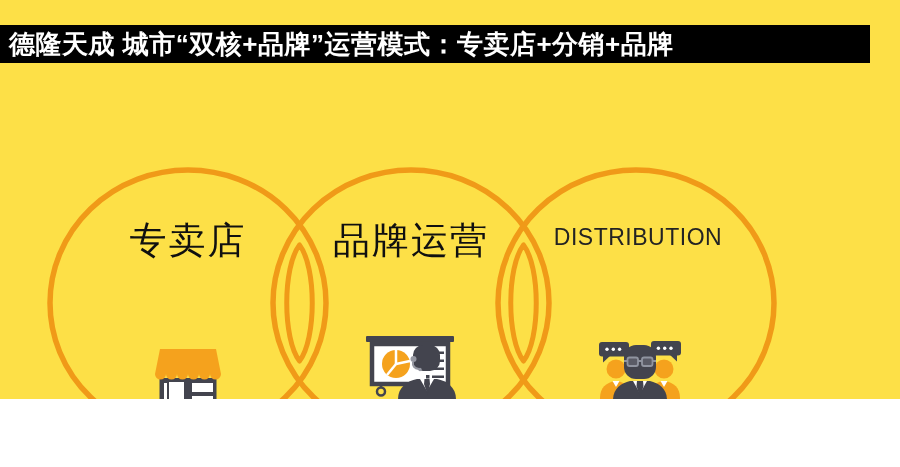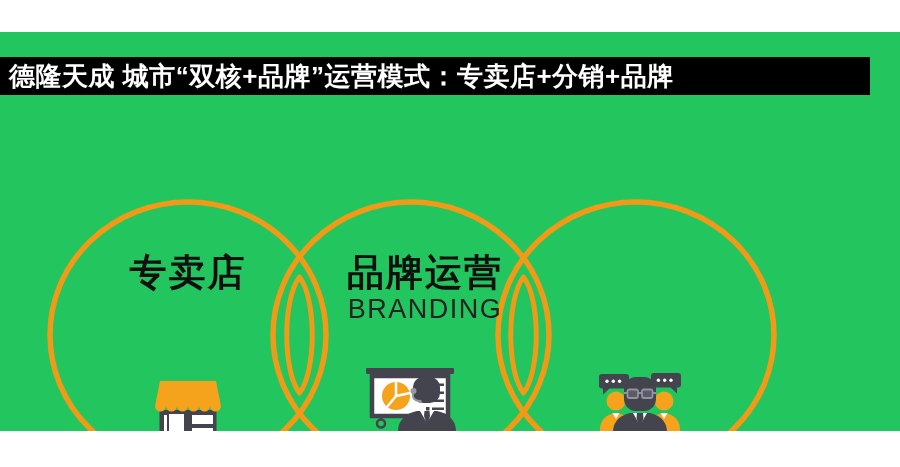--- a/index.html
+++ b/index.html
@@ -1,38 +1,37 @@
 <!DOCTYPE html>
 <html><head>
 <meta charset="utf-8">
 <style>
   html,body { margin:0; padding:0; background:#ffffff; }
   .stage {
     position:relative; width:900px; height:399px; overflow:hidden;
-    background:#22c55e;
+    background:#fde047;
     font-family:"Liberation Sans","DejaVu Sans",sans-serif;
-    margin-top:32px;
   }
   .header-bar {
     position:absolute; left:0; top:25px; width:870px; height:38px;
     background:#000000; color:#ffffff;
     display:flex; align-items:center;
     padding-left:9px; box-sizing:border-box;
     white-space:nowrap; overflow:hidden;
   }
   .header-bar .title-text {
     font-size:26px; font-weight:bold; letter-spacing:0.5px;
   }
   .diagram-svg { position:absolute; left:0; top:0; }
   .circle-label {
     position:absolute; top:221px; transform:translateX(-50%);
     text-align:center; width:320px;
   }
   .circle-label .zh {
-    font-size:37px; font-weight:bold; color:#101010; letter-spacing:2px;
+    font-size:37px; font-weight:normal; color:#101010; letter-spacing:2px;
     line-height:40px;
   }
   .circle-label .en {
     font-size:27px; font-weight:normal; color:#232323; letter-spacing:1.5px;
     line-height:30px; margin-top:1px;
   }
   .circle-label .en.small { font-size:23px; letter-spacing:0.5px; }
 </style>
 </head>
 <body>
@@ -117,21 +116,21 @@
       <path d="M613,413 L613,400 C613,389 621,383 630,381 L650,381 C659,383 667,389 667,400 L667,413 Z" fill="#43444E"></path>
       <path d="M633,381 L640,393.5 L647,381 Z" fill="#ffffff"></path>
       <path d="M637,381 L643,381 L643.5,386 L640.3,398 L636.5,386 Z" fill="#43444E"></path>
     </g>
   </svg>
 
   <div class="circle-label" style="left:188px">
     <div class="zh">专卖店</div>
   </div>
 
-  <div class="circle-label" style="left:425px">
+  <div class="circle-label" style="left:411px">
     <div class="zh">品牌运营</div>
-    <div class="en">BRANDING</div>
   </div>
 
   <div class="circle-label" style="left:638px">
+    <div class="en small">DISTRIBUTION</div>
   </div>
 
 </div>
 
 </body></html>

